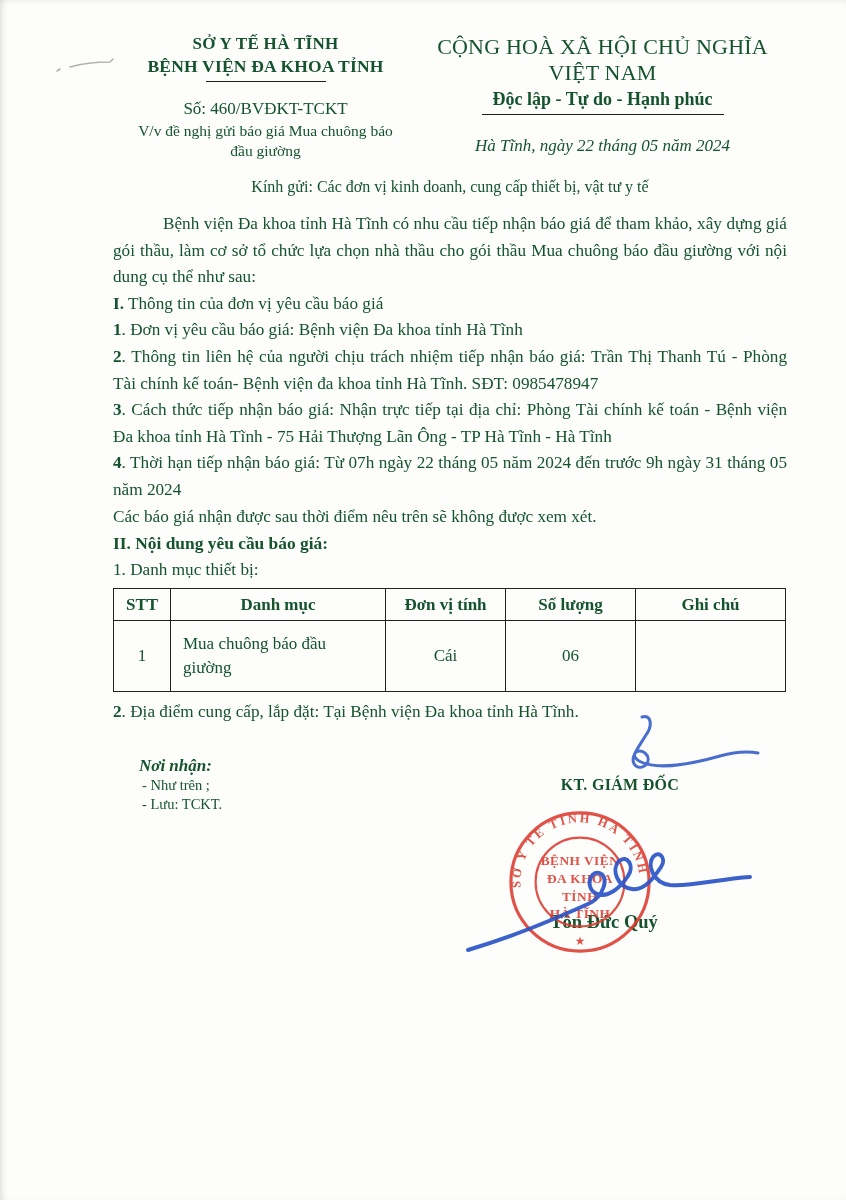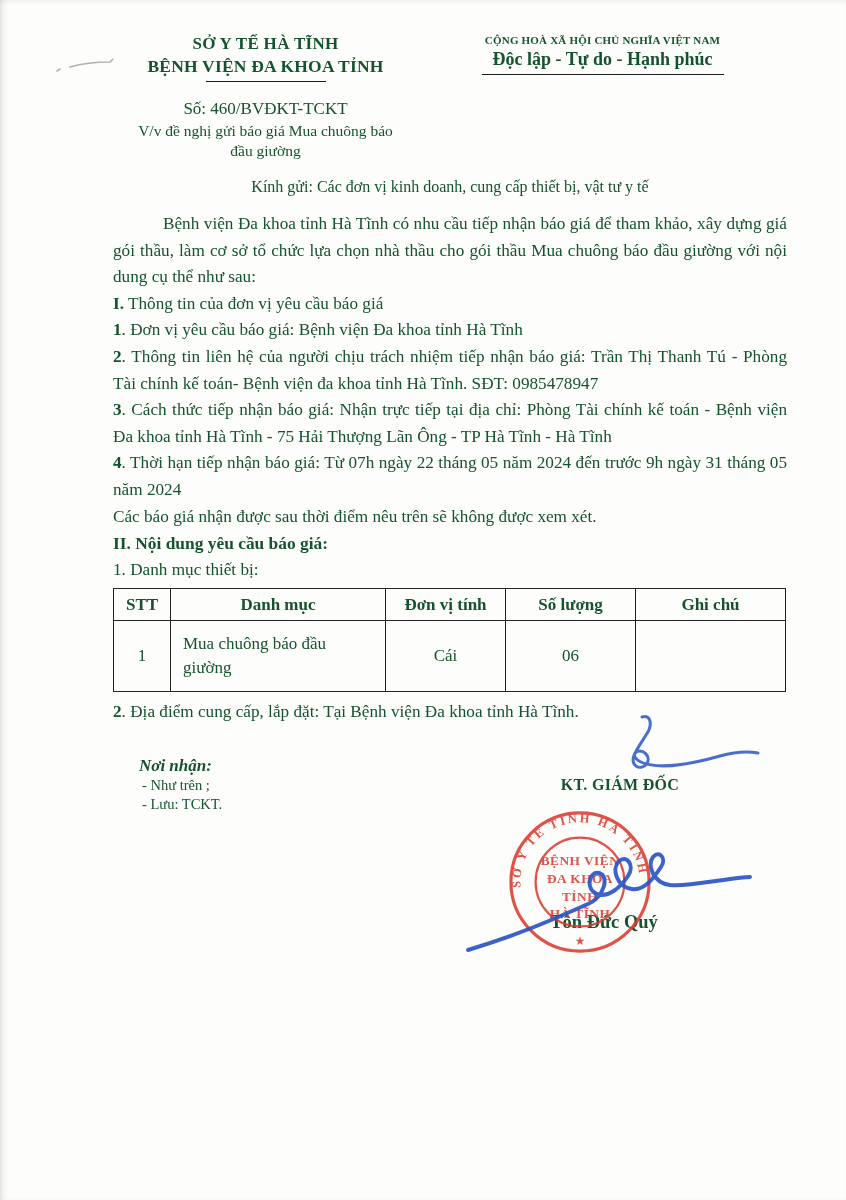--- a/index.html
+++ b/index.html
@@ -19,21 +19,21 @@
   .header { display:flex; }
   .header-left  { width:305px; text-align:center; }
   .header-right { flex:1; text-align:center; }
   .org-parent { font-size:17px; font-weight:600; letter-spacing:.3px; }
   .org-name   { font-size:17.5px; font-weight:700; margin-top:2px; letter-spacing:.2px; }
   .rule { border-bottom:1.7px solid #1c1c1c; margin:4px auto 0; }
   .rule-left  { width:120px; }
   .rule-right { width:242px; }
   .doc-number { margin-top:17px; font-size:17px; }
   .subject { margin:2px auto 0; font-size:15.5px; width:256px; line-height:20px; }
-  .motto1 { font-size:11px; font-weight:700; letter-spacing:.2px; }
+  .motto1 { font-size:22px; font-weight:400; letter-spacing:.2px; }
   .motto2 { font-size:18px;  font-weight:700; margin-top:3px; }
   .place-date { margin-top:21px; font-size:17px; font-style:italic; }
 
   
   .salutation { text-align:center; margin-top:17px; font-size:16px; }
   p.intro {
     margin:15px 0 0; text-align:justify; text-indent:50px;
     font-size:17.2px; line-height:26.6px;
   }
   p.line { margin:0; text-align:justify; font-size:17.2px; line-height:26.6px; }
@@ -84,20 +84,21 @@
         <div class="org-parent">SỞ Y TẾ HÀ TĨNH</div>
         <div class="org-name">BỆNH VIỆN ĐA KHOA TỈNH</div>
         <div class="rule rule-left"></div>
         <div class="doc-number">Số: 460/BVĐKT-TCKT</div>
         <div class="subject">V/v đề nghị gửi báo giá Mua chuông báo đầu giường</div>
       </div>
       <div class="header-right">
         <div class="motto1">CỘNG HOÀ XÃ HỘI CHỦ NGHĨA VIỆT NAM</div>
         <div class="motto2">Độc lập - Tự do - Hạnh phúc</div>
         <div class="rule rule-right"></div>
+        <div class="place-date">Hà Tĩnh, ngày 22 tháng 05 năm 2024</div>
       </div>
     </div>
 
     <div class="salutation">Kính gửi: Các đơn vị kinh doanh, cung cấp thiết bị, vật tư y tế</div>
 
     <p class="intro">Bệnh viện Đa khoa tỉnh Hà Tĩnh có nhu cầu tiếp nhận báo giá để tham khảo, xây dựng giá gói thầu, làm cơ sở tổ chức lựa chọn nhà thầu cho gói thầu Mua chuông báo đầu giường với nội dung cụ thể như sau:</p>
 
     <p class="line"><b>I.</b><span> Thông tin của đơn vị yêu cầu báo giá</span></p>
 
     <p class="line"><b>1</b><span>. Đơn vị yêu cầu báo giá: Bệnh viện Đa khoa tỉnh Hà Tĩnh</span></p>

